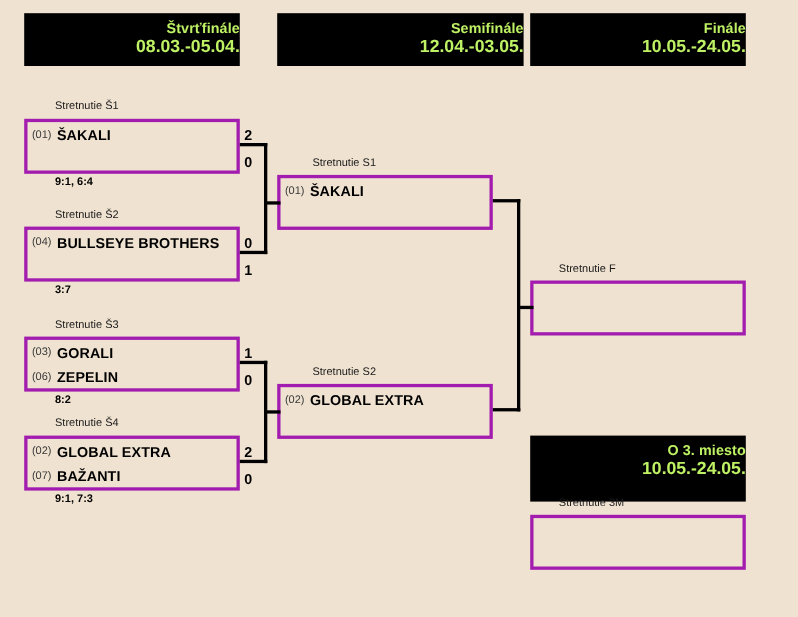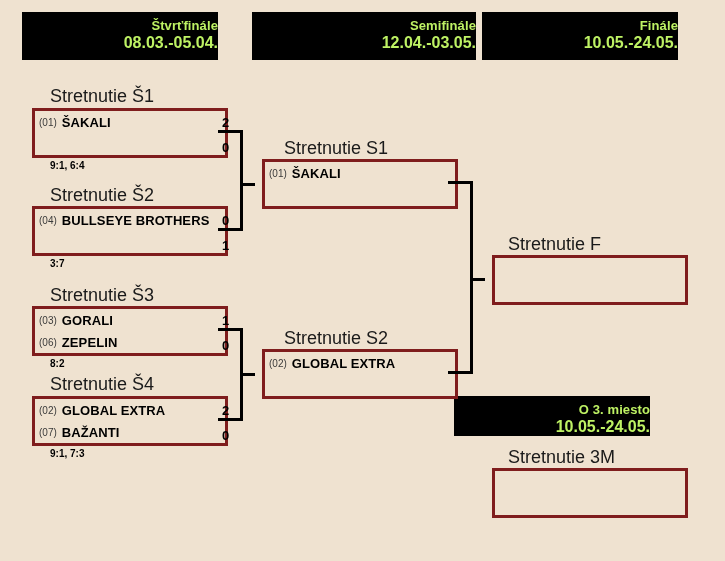--- a/index.html
+++ b/index.html
@@ -36,33 +36,32 @@
   }
   .round-header .rh-dates {
     font-size: 16px;
     font-weight: bold;
     line-height: 17px;
   }
 
   
   .match-label {
     position: absolute;
-    font-size: 18px;
+    font-size: 10px;
     color: #1a1a1a;
     line-height: 15px;
     white-space: nowrap;
   }
 
   
   .match-box {
     position: absolute;
-    border: 3px solid #7f1d1d;
+    border: 3px solid #a21caf;
     background: #efe2d0;
     box-sizing: border-box;
-    margin-left: 10px;
   }
   .team-row {
     height: 50%;
     display: flex;
     align-items: center;
     box-sizing: border-box;
     padding-left: 4px;
     overflow: hidden;
   }
   .seed {
@@ -116,21 +115,21 @@
   <div class="round-header" style="left:252px; top:12px; width:224px; height:48px;">
     <div class="rh-title">Semifinále</div>
     <div class="rh-dates">12.04.-03.05.</div>
   </div>
 
   <div class="round-header" style="left:482px; top:12px; width:196px; height:48px;">
     <div class="rh-title">Finále</div>
     <div class="rh-dates">10.05.-24.05.</div>
   </div>
 
-  <div class="round-header" style="left:454px; top:396px; width:196px; height:40px;">
+  <div class="round-header" style="left:482px; top:396px; width:196px; height:60px;">
     <div class="rh-title">O 3. miesto</div>
     <div class="rh-dates">10.05.-24.05.</div>
   </div>
 
   <div class="match-label" style="left:50px; top:89px;">Stretnutie Š1</div>
   <div class="match-box" style="left:22px; top:108px; width:196px; height:50px;">
     <div class="team-row">
       <span class="seed">(01)</span>
       <span class="team-name">ŠAKALI</span>
     </div>

